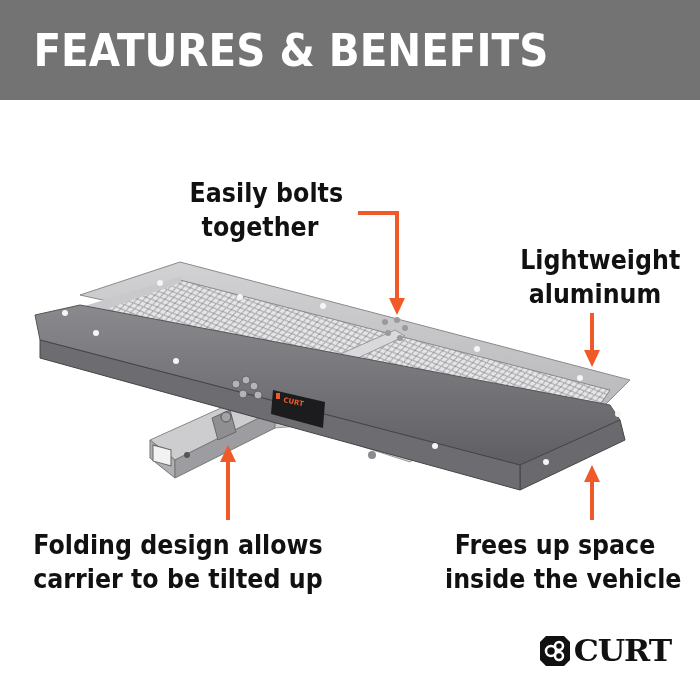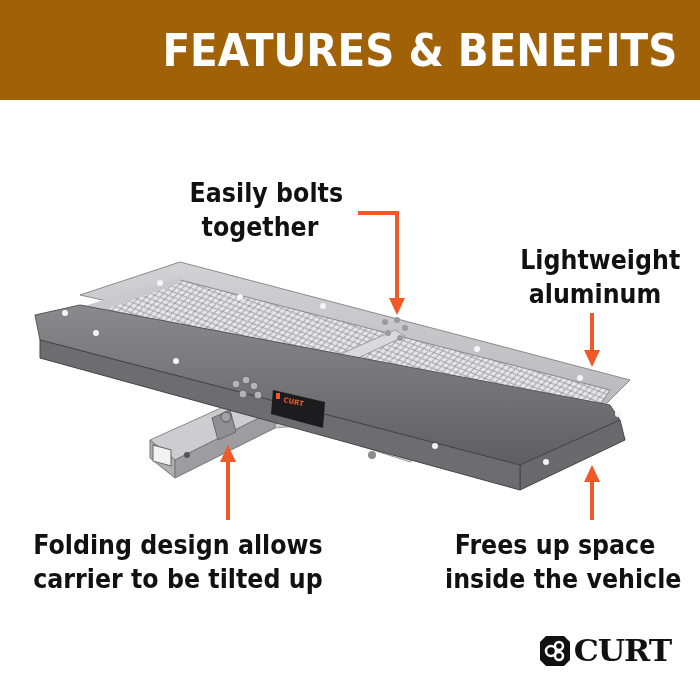--- a/index.html
+++ b/index.html
@@ -1,18 +1,18 @@
 <!DOCTYPE html>
 <html><head>
   <meta charset="utf-8">
   <style>
     * { margin:0; padding:0; box-sizing:border-box; }
     html, body { width:700px; height:700px; background:#ffffff; overflow:hidden; }
     body { position:relative; font-family:"DejaVu Sans", sans-serif; }
-    .banner { position:absolute; left:0; top:0; width:700px; height:100px; background:#a16207; display:flex; align-items:center; justify-content:flex-end;padding-left:11px; }
+    .banner { position:absolute; left:0; top:0; width:700px; height:100px; background:#737373; display:flex; align-items:center; justify-content:flex-start;padding-left:11px; }
     .banner-title { color:#fff; font-family:"DejaVu Sans", sans-serif; font-weight:bold; font-size:44px; letter-spacing:0px; transform:scaleX(0.92); }
     .label { position:absolute; color:#111; font-family:"DejaVu Sans", sans-serif; font-weight:bold; text-align:center; line-height:34px; font-size:27px; transform:scaleX(0.88); transform-origin:center; white-space:nowrap; }
     .product { position:absolute; left:0; top:0; width:700px; height:700px; }
     .logo { position:absolute; left:540px; top:633px; display:flex; align-items:center; gap:6px; }
     .logo-mark { width:30px; height:30px; }
     .logo-text { font-family:"DejaVu Serif", serif; font-weight:bold; font-size:30px; color:#111; letter-spacing:-1px; transform:scaleX(1.05); }
   </style>
 </head>
 <body>
 

